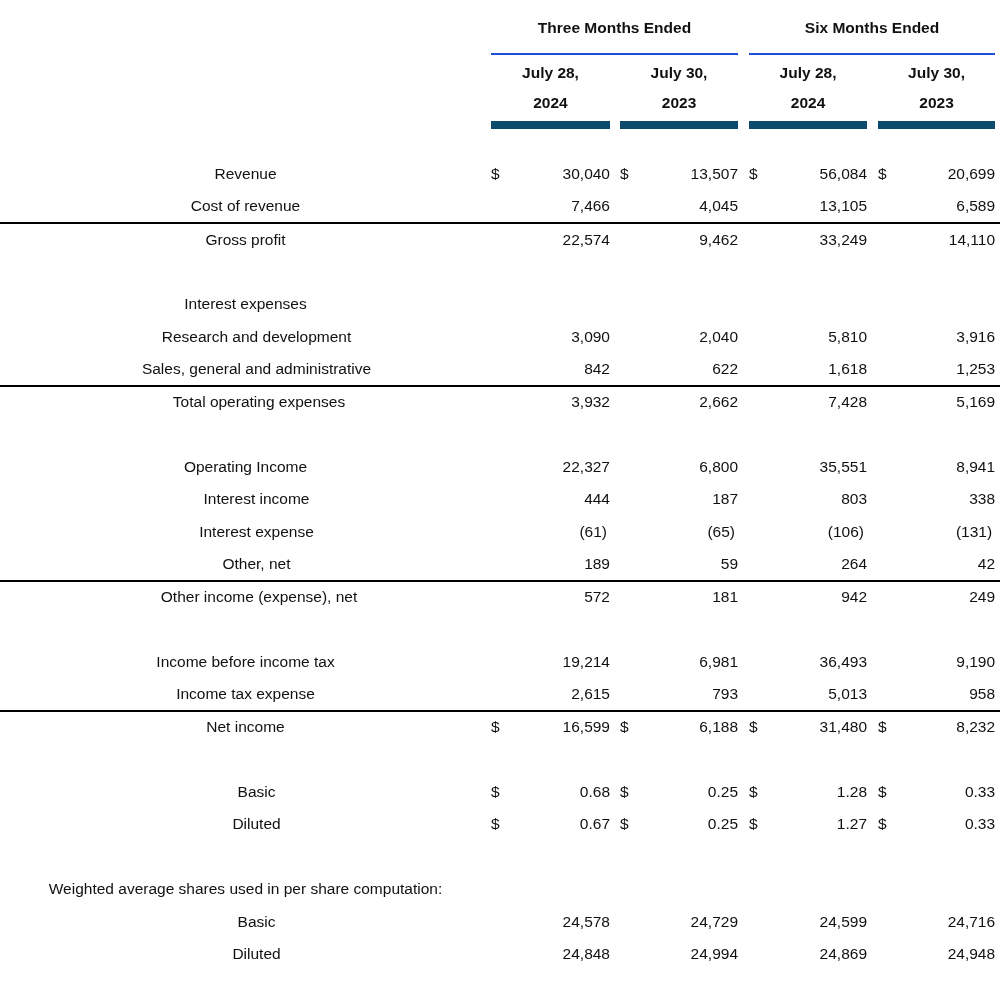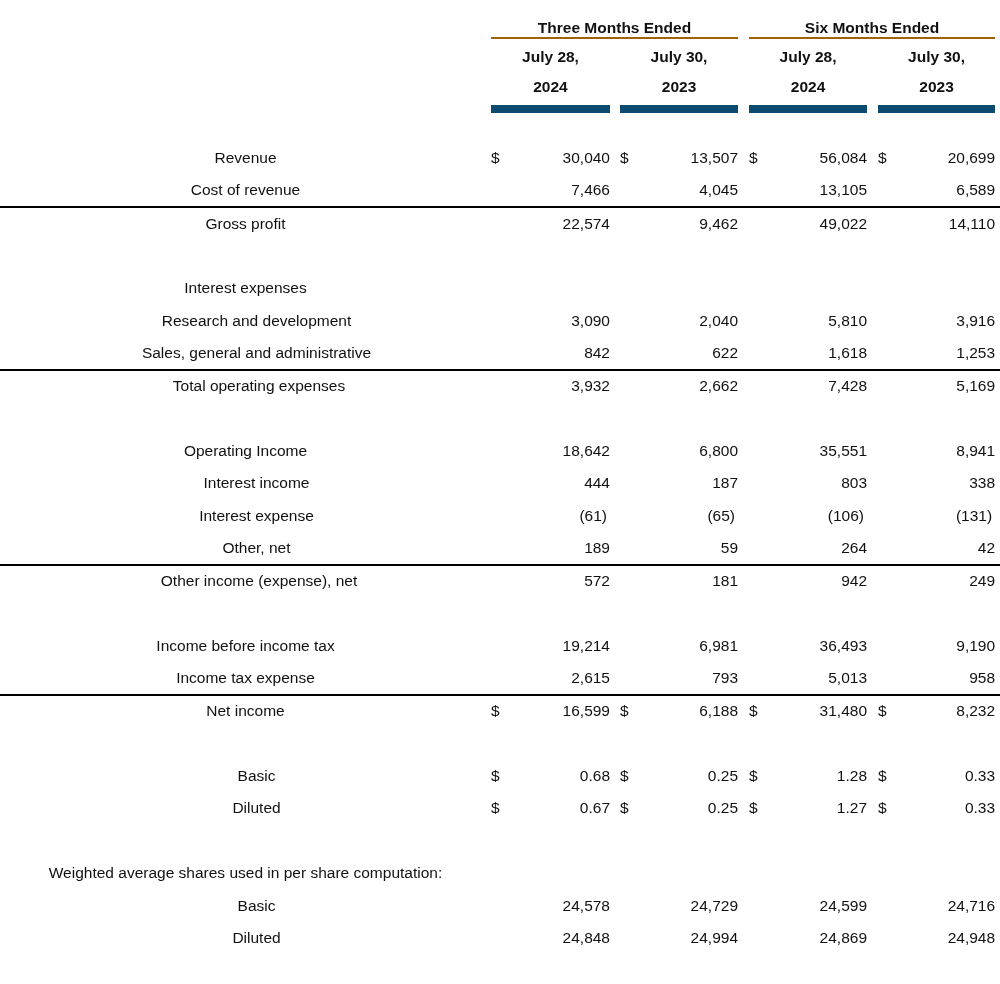--- a/index.html
+++ b/index.html
@@ -24,22 +24,22 @@
     vertical-align:middle;
     font-size:15.5px;
     color:#111111;
   }
   
   thead th.group {
     font-weight:700;
     text-align:center;
     height:37px;
     vertical-align:bottom;
-    padding-bottom:0;
-    border-bottom:2px solid #a16207;
+    padding-bottom:16px;
+    border-bottom:2px solid #1d4ed8;
   }
   thead th.plain { border:none; }
   thead th.date {
     font-weight:700;
     text-align:center;
     height:66px;
     line-height:30px;
     vertical-align:middle;
     border-bottom:8px solid #0c4a6e;
   }
@@ -143,21 +143,21 @@
         </tr>
         <tr class="rule">
           <td class="label ind0 bold">Gross profit</td>
           <td class="dollar bold"></td>
           <td class="val bold">22,574</td>
           <td></td>
           <td class="dollar bold"></td>
           <td class="val bold">9,462</td>
           <td></td>
           <td class="dollar bold"></td>
-          <td class="val bold">49,022</td>
+          <td class="val bold">33,249</td>
           <td></td>
           <td class="dollar bold"></td>
           <td class="val bold">14,110</td>
           <td></td>
         </tr>
         <tr>
           <td colspan="13"></td>
         </tr>
         <tr>
           <td class="label ind0">Interest expenses</td>
@@ -218,21 +218,21 @@
           <td class="dollar bold"></td>
           <td class="val bold">5,169</td>
           <td></td>
         </tr>
         <tr>
           <td colspan="13"></td>
         </tr>
         <tr>
           <td class="label ind0">Operating Income</td>
           <td class="dollar"></td>
-          <td class="val">18,642</td>
+          <td class="val">22,327</td>
           <td></td>
           <td class="dollar"></td>
           <td class="val">6,800</td>
           <td></td>
           <td class="dollar"></td>
           <td class="val">35,551</td>
           <td></td>
           <td class="dollar"></td>
           <td class="val">8,941</td>
           <td></td>

